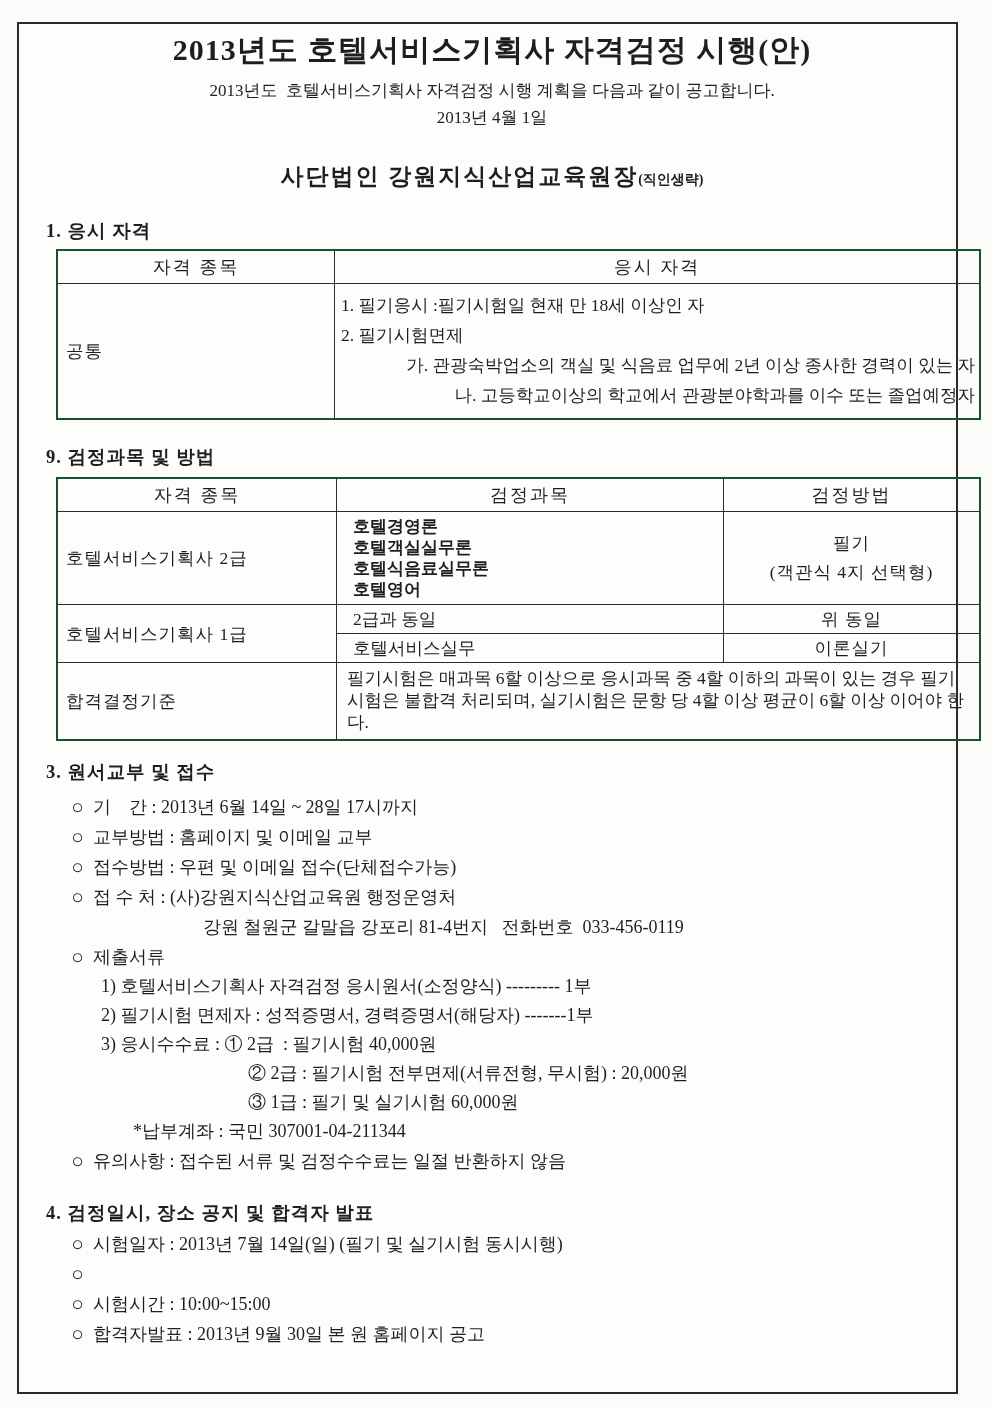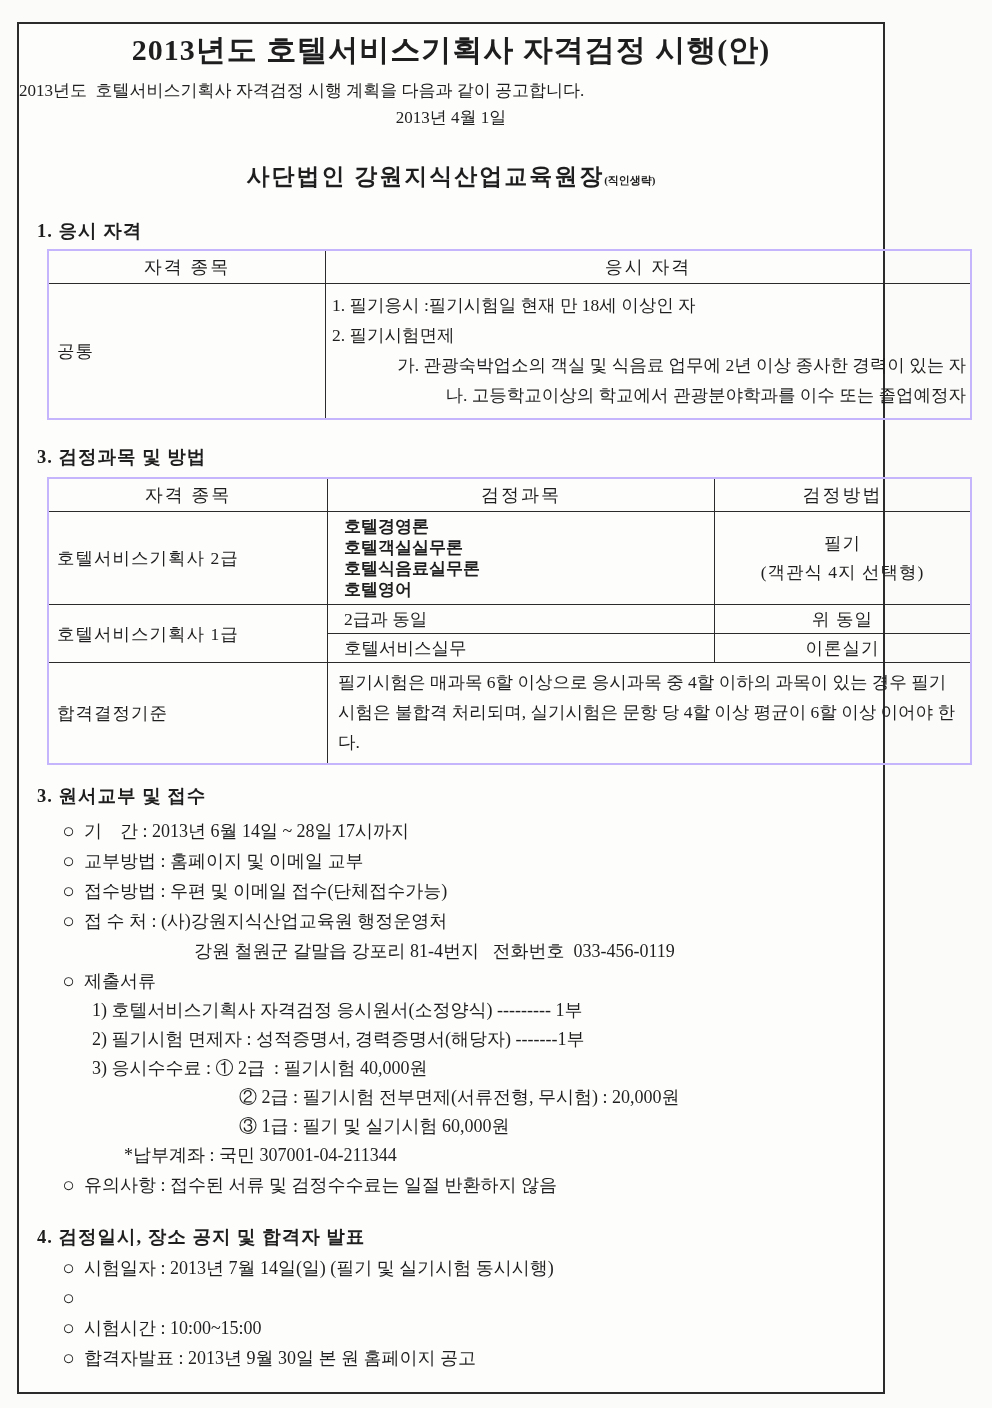--- a/index.html
+++ b/index.html
@@ -7,53 +7,54 @@
     width:992px;height:1408px;
     background:#fbfbf9;
     font-family:"Liberation Serif","DejaVu Serif",serif;
     color:#1e1e1e;
     overflow:hidden;
     position:relative;
   }
   .frame{
     position:absolute;
     left:17px;top:22px;
-    width:868px;height:1372px;
+    width:941px;height:1372px;
     border:2px solid #2b2b2b;
     box-sizing:border-box;
     background:#fdfdfc;
+    padding-left:9px;
   }
   .doc-title{
     margin-top:6px;
     font-size:30px;
     font-weight:bold;
     letter-spacing:1px;
     text-align:center;
   }
   .doc-subtitle{
     margin-top:8px;
     font-size:17px;
-    text-align:left;
+    text-align:center;
     white-space:pre-wrap;
     font-family:Liberation Serif, serif;
   }
   .doc-date{
     margin-top:4px;
     font-size:17px;
     text-align:center;
   }
   .issuer-line{
     margin-top:32px;
     font-size:23px;
     font-weight:bold;
     letter-spacing:2px;
     text-align:center;
   }
   .issuer-note{
-    font-size:11px;
+    font-size:14px;
     font-weight:bold;
     letter-spacing:0;
   }
   .sec-heading{
     font-size:18.5px;
     font-weight:bold;
     padding-left:18px;
     letter-spacing:1px;
     white-space:pre-wrap;
   }
@@ -63,21 +64,21 @@
     margin-left:10px;
     width:925px;
     table-layout:fixed;
     font-size:17.5px;
   }
   th,td{
     border:1.5px solid #2b2b2b;
     padding:2px 8px;
     vertical-align:middle;
   }
-  table{border:2px solid #c4b5fd;margin-left:28px;}
+  table{border:2px solid #14532d;margin-left:28px;}
   th{
     font-weight:normal;
     font-size:18px;
     height:28px;
     text-align:center;
     letter-spacing:2px;
   }
   .t1{margin-top:6px;}
   .t1 .c1{width:260px;}
   .cell-center{letter-spacing:1px;}
@@ -96,21 +97,21 @@
   }
   .method-cell{
     text-align:center;
     white-space:pre-line;
     line-height:29px;
     letter-spacing:1px;
   }
   .subrow-cell{height:24px;padding-left:16px;}
   .subrow-method{height:24px;text-align:center;letter-spacing:1px;}
   .criteria-cell{
-    line-height:30px;
+    line-height:22px;
     padding:4px 8px 6px 10px;
     white-space:pre-wrap;
     font-size:17.5px;
   }
   .list-block{font-size:18px;}
   .sec-gap{margin-top:24px;}
   .bullet-item{
     padding-left:44px;
     line-height:30px;
     white-space:pre-wrap;
@@ -150,21 +151,21 @@
       <td class="elig-lines">
         <div class="elig-line">1. 필기응시 :필기시험일 현재 만 18세 이상인 자</div>
         <div class="elig-line">2. 필기시험면제</div>
         <div class="elig-line elig-indent">가. 관광숙박업소의 객실 및 식음료 업무에 2년 이상 종사한 경력이 있는 자</div>
         <div class="elig-line elig-indent">나. 고등학교이상의 학교에서 관광분야학과를 이수 또는 졸업예정자</div>
       </td>
     </tr>
   </tbody>
     </table>
 
-  <div class="sec-heading sec-gap">3. 검정과목 및 방법</div>
+  <div class="sec-heading sec-gap">9. 검정과목 및 방법</div>
   <table class="t2">
     <tbody>
         <tr>
       <th class="c1">자격 종목</th>
       <th class="c2">검정과목</th>
       <th>검정방법</th>
     </tr>
     <tr>
       <td class="cell-center">호텔서비스기획사 2급</td>
       <td class="subjects-cell">호텔경영론

